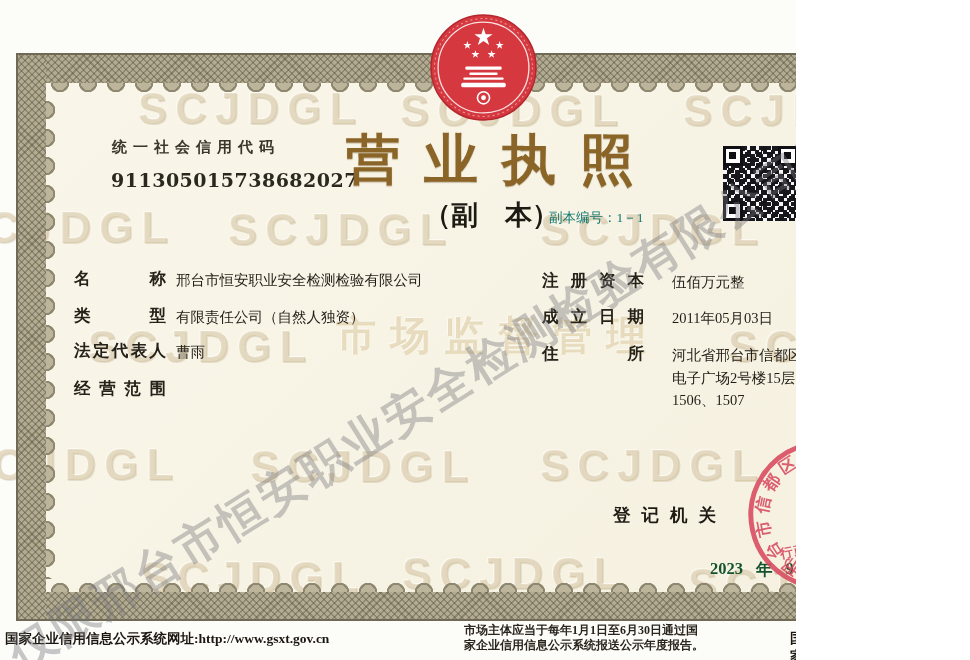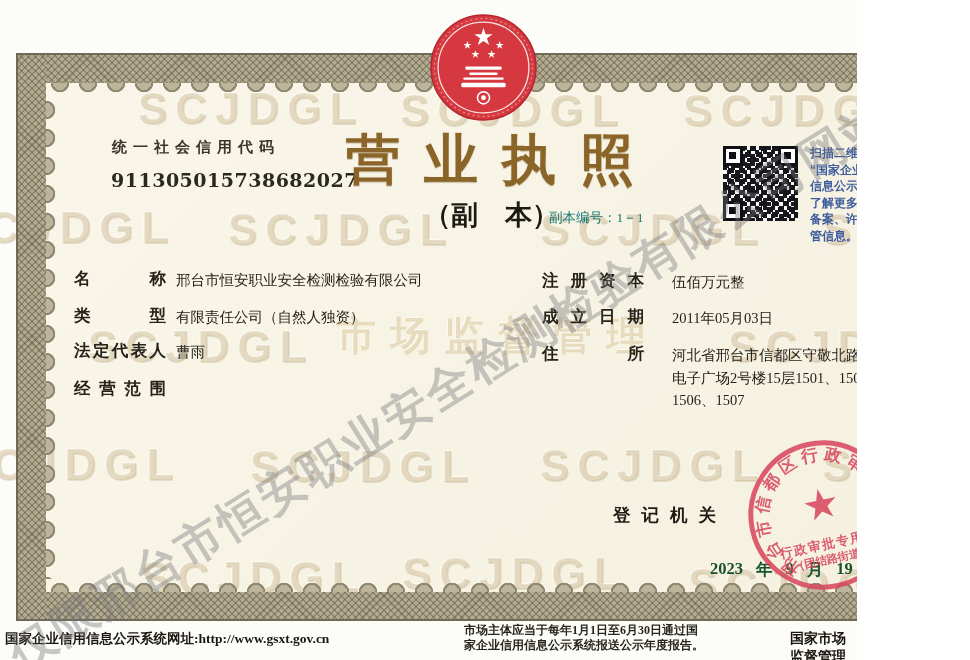--- a/index.html
+++ b/index.html
@@ -1,18 +1,18 @@
 <!DOCTYPE html>
 <html><head>
 <meta charset="utf-8">
 <style>
   * { margin:0; padding:0; box-sizing:border-box; }
   html,body { background:#ffffff; }
   #stage {
-    position:relative; width:857px; height:660px; overflow:hidden;
+    position:relative; width:796px; height:660px; overflow:hidden;
     background:#fcfcf9;
     font-family:"Liberation Serif","DejaVu Serif",serif;
     color:#211d16;
     text-decoration:underline;
   }
   
   .paper { position:absolute; left:18px; top:55px; width:930px; height:564px;
     background:linear-gradient(135deg,#f9f5e9 0%,#f7f3e4 55%,#f5f0df 100%); }
   .cert-frame { position:absolute; left:16px; top:53px; width:934px; height:568px;
     border:2px solid #6f6955; }

